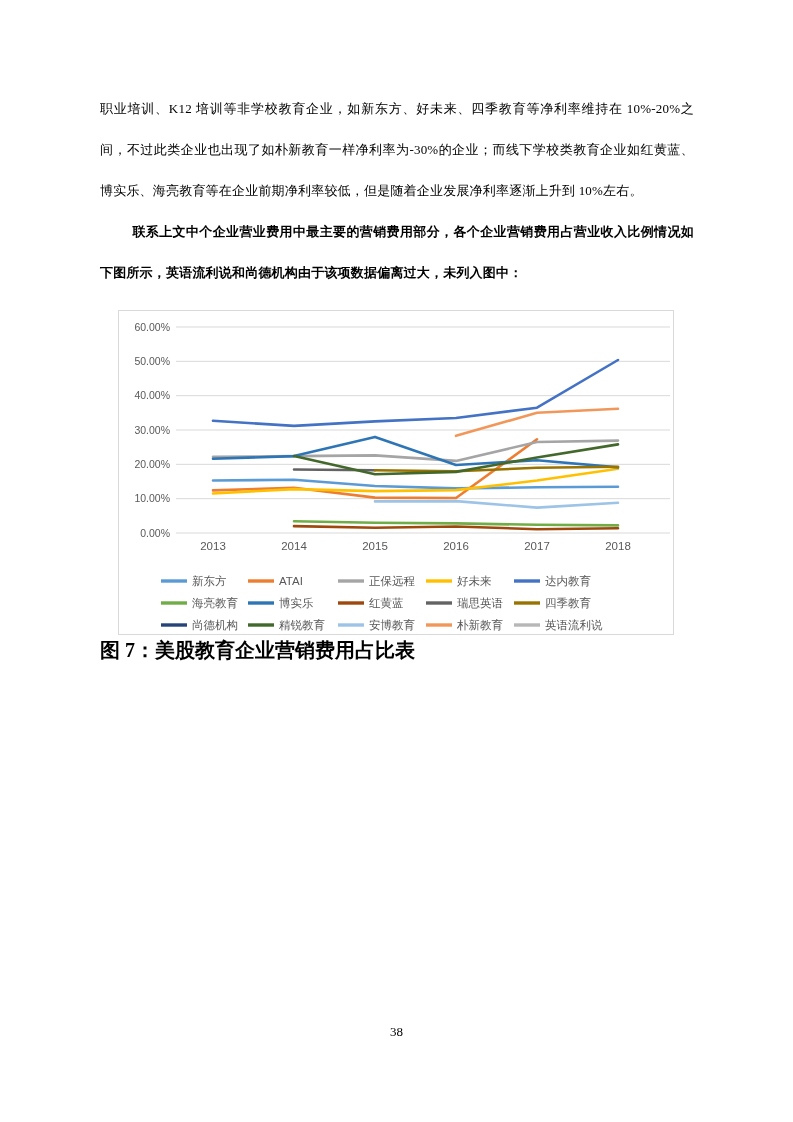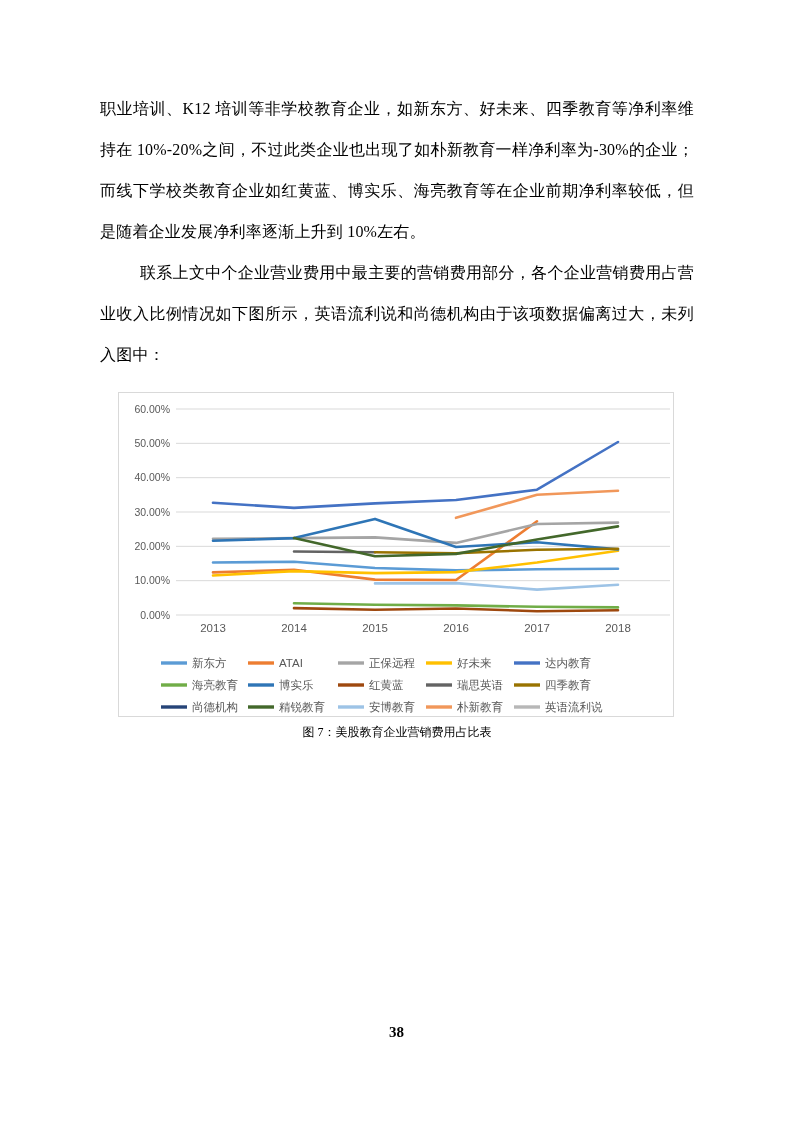--- a/index.html
+++ b/index.html
@@ -3,37 +3,37 @@
 <meta charset="utf-8">
 <style>
   html,body { margin:0; padding:0; background:#888; }
   .page {
     width:793px; height:1122px; position:relative; background:#ffffff;
     margin:0 auto; overflow:hidden; outline:1px solid #e6e6e6;
     font-family:"Liberation Serif","DejaVu Serif",serif; color:#000;
   }
   .content { padding:88px 99px 0 100px; }
   p.body {
-    font-size:16px; line-height:41px; text-align:justify;
+    font-size:13px; line-height:41px; text-align:justify;
     text-justify:inter-ideograph; margin:0; letter-spacing:0.2px;
   }
-  p.indent { text-indent:2.5em; }
+  p.indent { text-indent:2.5em;font-weight:bold; }
   .chart-wrap {
     margin:17px 0 0 18px; width:556px; height:325px;
     border:1px solid #D9D9D9; box-sizing:border-box; background:#fff;
   }
   .chart-wrap svg { display:block; }
   .caption {
-    margin:4px 0 0 0; text-align:center; font-weight:normal;
-    font-size:12px; line-height:22px;
+    margin:4px 0 0 0; text-align:left; font-weight:bold;
+    font-size:20px; line-height:22px;
   }
   .p3 { margin-top:23px; }
   .page-number {
     position:absolute; top:1022px; left:0; right:0; text-align:center;
-    font-size:15px; line-height:20px;font-weight:bold;
+    font-size:13px; line-height:20px;
   }
 </style>
 </head>
 <body>
 
 <div class="page">
   <div class="content">
     <p class="body">职业培训、K12 培训等非学校教育企业，如新东方、好未来、四季教育等净利率维持在 10%-20%之间，不过此类企业也出现了如朴新教育一样净利率为-30%的企业；而线下学校类教育企业如红黄蓝、博实乐、海亮教育等在企业前期净利率较低，但是随着企业发展净利率逐渐上升到 10%左右。</p>
     <p class="body indent">联系上文中个企业营业费用中最主要的营销费用部分，各个企业营销费用占营业收入比例情况如下图所示，英语流利说和尚德机构由于该项数据偏离过大，未列入图中：</p>
 

